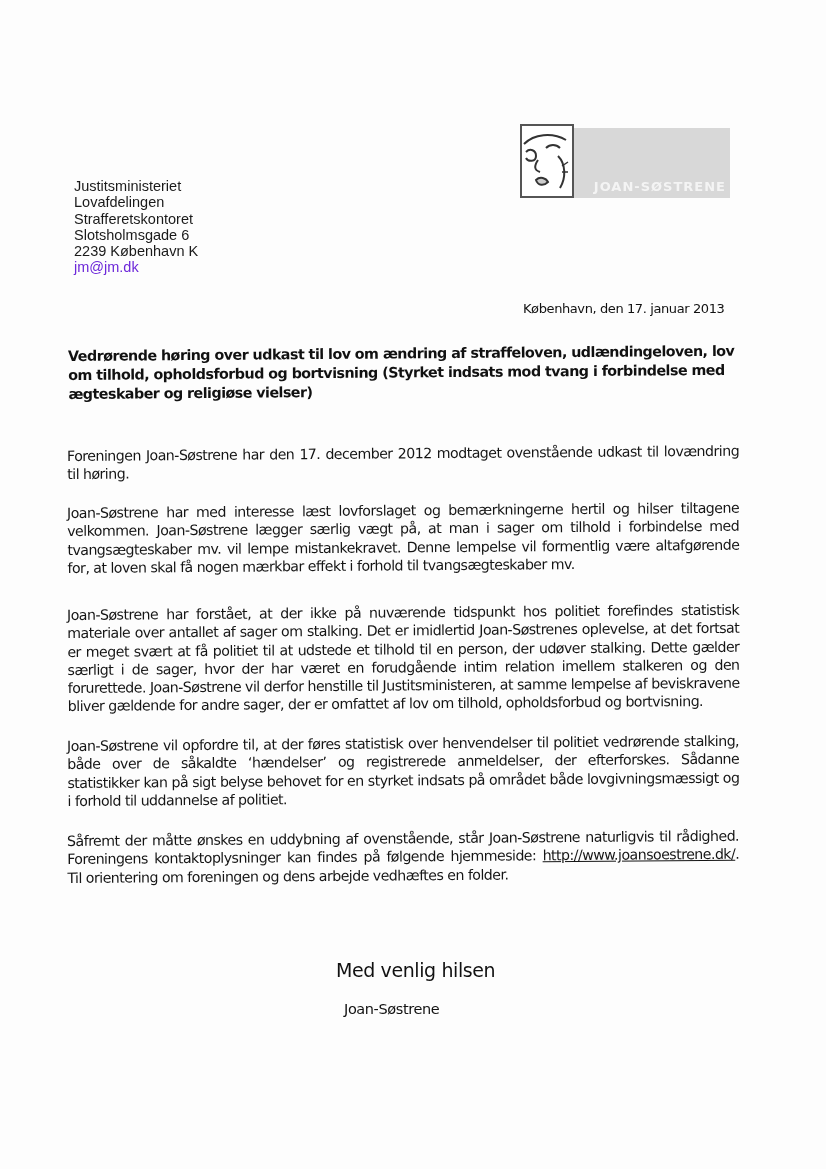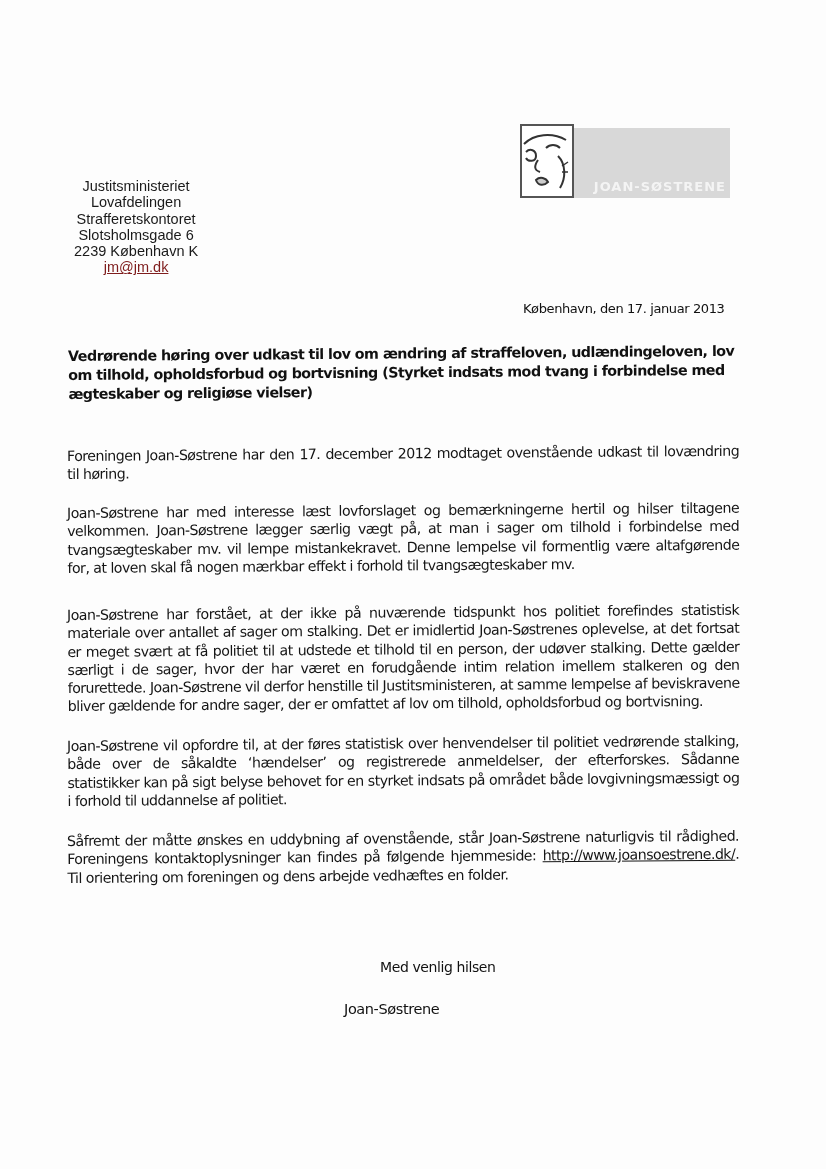--- a/index.html
+++ b/index.html
@@ -9,44 +9,44 @@
 
   .logo { position: absolute; left: 520px; top: 124px; width: 210px; height: 74px; }
   .logo-face { position: absolute; left: 0; top: 0; width: 54px; height: 74px;
                border: 2px solid #555; box-sizing: border-box; background: #fff; }
   .logo-band { position: absolute; left: 54px; top: 4px; width: 156px; height: 70px;
                background: #d8d8d8; }
   .logo-text { position: absolute; right: 4px; bottom: 4px; font-size: 13px; font-weight: bold;
                color: #f4f4f4; letter-spacing: 1px; font-family: "DejaVu Sans", sans-serif; }
 
   .address { position: absolute; left: 74px; top: 178px; font-size: 14.5px; line-height: 16.3px;
-             font-family: "Liberation Sans", sans-serif; color: #1a1a1a; text-align: center; }
+             font-family: "Liberation Sans", sans-serif; color: #1a1a1a; }
   .address div { white-space: nowrap; }
-  .address a { color: #7f1d1d; text-decoration: underline; }
+  .address a { color: #6d28d9; }
 
   .date { position: absolute; left: 523px; top: 301px; font-size: 13px; font-family: "DejaVu Sans", sans-serif;
           color: #111; white-space: nowrap; letter-spacing: -0.4px; }
 
   .subject { position: absolute; left: 68px; top: 347px; width: 680px; font-weight: bold;
              font-size: 14.3px; line-height: 19px; font-family: "DejaVu Sans", sans-serif;
              letter-spacing: -0.55px; color: #111; transform: rotate(-0.45deg); transform-origin: left top; }
 
   .para { position: absolute; left: 67px; width: 672px; font-size: 14.2px; line-height: 18.3px;
           font-family: "DejaVu Sans", sans-serif; letter-spacing: -0.55px; color: #151515;
           text-align: justify; transform: rotate(-0.45deg); transform-origin: left top; }
   .para a { color: #151515; text-decoration: underline; }
 
   .p1 { top: 447px; }
   .p2 { top: 504px; }
   .p3 { top: 606px; }
   .p4 { top: 737px; }
   .p5 { top: 832px; }
 
-  .closing { position: absolute; left: 336px; top: 959px; font-size: 14px;
-             font-family: "DejaVu Sans", sans-serif; letter-spacing: -0.4px; white-space: nowrap; margin-left: 44px; }
+  .closing { position: absolute; left: 336px; top: 959px; font-size: 19px;
+             font-family: "DejaVu Sans", sans-serif; letter-spacing: -0.4px; white-space: nowrap; }
   .signature { position: absolute; left: 344px; top: 1001px; font-size: 14.5px;
                font-family: "DejaVu Sans", sans-serif; letter-spacing: -0.4px; white-space: nowrap; }
 </style>
 </head>
 <body>
 
 <div class="page">
 
   <div class="logo">
     <div class="logo-face">

